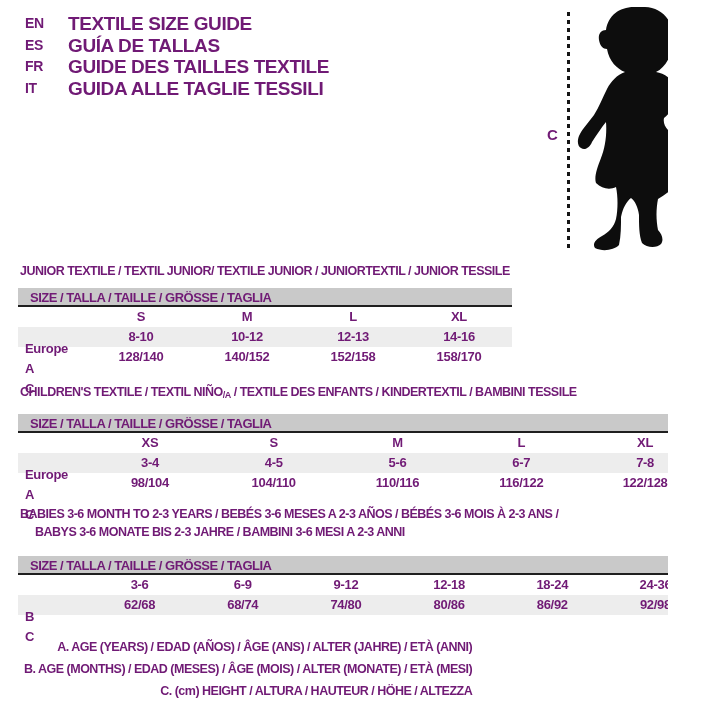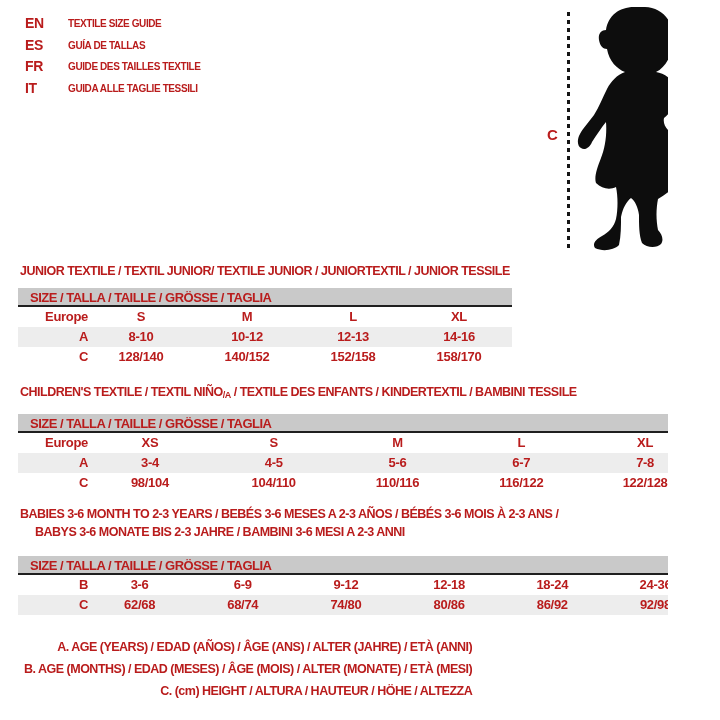--- a/index.html
+++ b/index.html
@@ -1,28 +1,28 @@
 <!DOCTYPE html>
 <html><head>
 <meta charset="utf-8">
 <style>
   html,body{margin:0;padding:0;}
   .page{
     position:relative; width:668px; height:720px; background:#ffffff;
     font-family:"Liberation Sans","DejaVu Sans",sans-serif;
-    color:#b91c1c; overflow:hidden;
+    color:#701a75; overflow:hidden;
     -webkit-font-smoothing:antialiased;
   }
   .abs{position:absolute;}
 
   
   .lang-list{left:25px; top:13px;}
   .lang-row{display:flex; height:21.6px; line-height:21.6px;}
   .lang-code{width:43px; font-weight:700; font-size:14px; letter-spacing:-0.4px;}
-  .lang-label{font-weight:700; font-size:10px; letter-spacing:-0.4px; white-space:nowrap;}
+  .lang-label{font-weight:700; font-size:19px; letter-spacing:-0.4px; white-space:nowrap;}
 
   
   .c-label{left:547px; top:126px; font-size:15px; font-weight:700;}
   .dotted-line{
     left:567px; top:12px; width:3px; height:240px;
     background:repeating-linear-gradient(to bottom,#161616 0 4px,transparent 4px 8px);
   }
   .toddler{left:576px; top:5px;}
 
   
@@ -33,21 +33,21 @@
   .t-title .sub{font-size:9px; position:relative; top:2px;}
 
   
   .size-bar{
     background:#c9c9c9; height:19px; line-height:19px;
     border-bottom:2px solid #1f1f1f;
     font-weight:700; font-size:13px; letter-spacing:-0.5px;
     padding-left:12px; box-sizing:border-box;
   }
   .trow{display:flex; height:20px; line-height:20px; font-weight:700; font-size:13px; letter-spacing:-0.3px;}
-  .trow .lbl{width:70px; padding-left:7px; box-sizing:border-box; text-align:right;}
+  .trow .lbl{width:70px; padding-left:7px; box-sizing:border-box; text-align:left;margin-top:32px;}
   .trow .cell{flex:1; text-align:center;}
   .shaded{background:#ededed;}
 
   
   .notes{left:24px; top:636px;text-align:right;}
   .note-line{font-weight:700; font-size:12.5px; letter-spacing:-0.5px; line-height:22px; white-space:nowrap;}
 </style>
 </head>
 <body>
 

